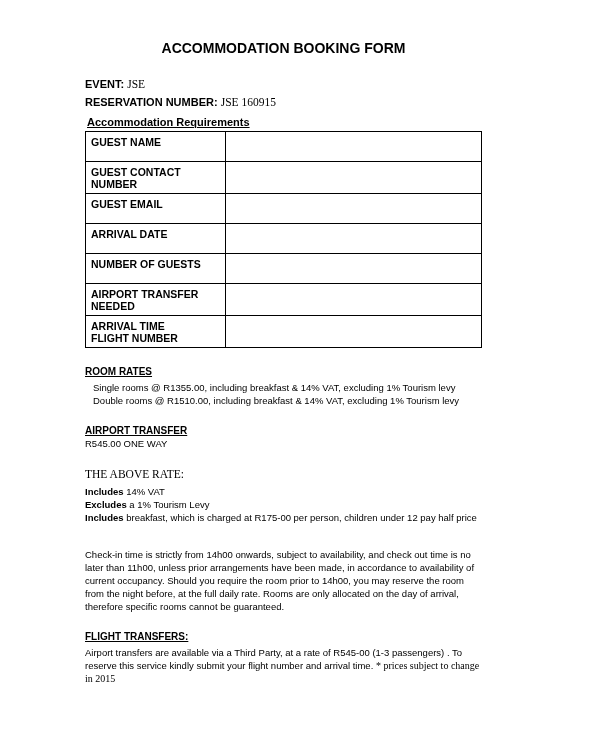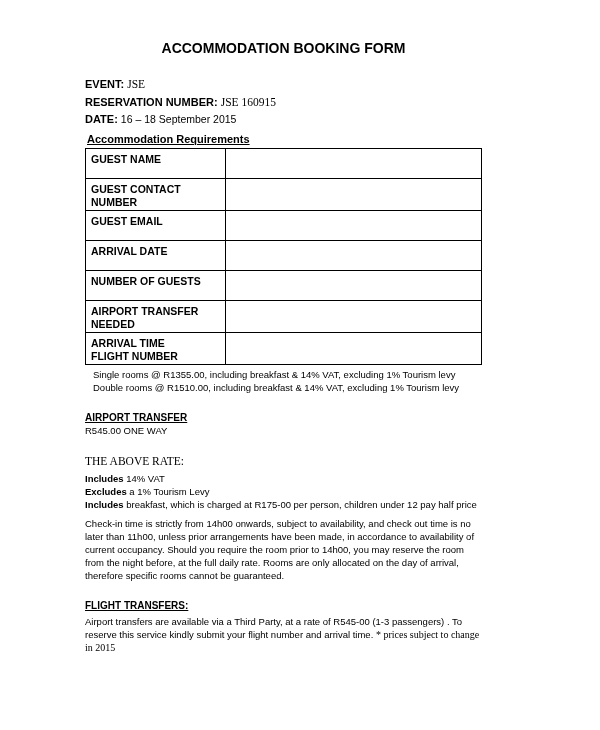--- a/index.html
+++ b/index.html
@@ -41,21 +41,21 @@
     white-space: pre-line;
   }
   .req-value { flex: 1; }
 
   .section-heading {
     font-size: 10px; font-weight: bold; text-decoration: underline;
     line-height: 12px;
   }
   .body-text { font-size: 9.5px; line-height: 13px; }
   .mt-lg { margin-top: 18px; }
-  .mt-md { margin-top: 6px; }
+  .mt-md { margin-top: 24px; }
   .mt-sm { margin-top: 3px; }
   .indent { padding-left: 8px; }
   .bold-start { font-weight: bold; }
   .above-rate-heading {
     font-family: "Liberation Serif", serif;
     font-size: 11.5px; line-height: 13px;
     margin-top: 18px; margin-bottom: 4px;
   }
   .serif-note {
     font-family: "Liberation Serif", serif;
@@ -70,24 +70,20 @@
   <div class="doc-title">ACCOMMODATION BOOKING FORM</div>
 
   <div>
     <div class="header-line">
       <span class="header-label">EVENT:</span>
       <span class="value-serif">JSE</span>
     </div>
     <div class="header-line">
       <span class="header-label">RESERVATION NUMBER:</span>
       <span class="value-serif">JSE 160915</span>
-    </div>
-    <div class="header-line">
-      <span class="header-label">DATE:</span>
-      <span class="value-sans">16 – 18 September 2015</span>
     </div>
   </div>
 
   <div class="req-heading">Accommodation Requirements</div>
 
   <div class="req-table">
     <div class="req-row">
       <div class="req-label">GUEST NAME</div>
       <div class="req-value"></div>
     </div>
@@ -112,20 +108,21 @@
 NEEDED</div>
       <div class="req-value"></div>
     </div>
     <div class="req-row">
       <div class="req-label">ARRIVAL TIME
 FLIGHT NUMBER</div>
       <div class="req-value"></div>
     </div>
   </div>
 
+  <div class="section-heading mt-lg">ROOM RATES</div>
   <div class="body-text indent mt-sm">Single rooms @ R1355.00, including breakfast &amp; 14% VAT, excluding 1% Tourism levy</div>
   <div class="body-text indent">Double rooms @ R1510.00, including breakfast &amp; 14% VAT, excluding 1% Tourism levy</div>
 
   <div class="section-heading mt-lg">AIRPORT TRANSFER</div>
   <div class="body-text">R545.00 ONE WAY</div>
 
   <div class="above-rate-heading">THE ABOVE RATE:</div>
   <div class="body-text">
     <span class="bold-start">Includes</span><span> 14% VAT</span>
   </div>

